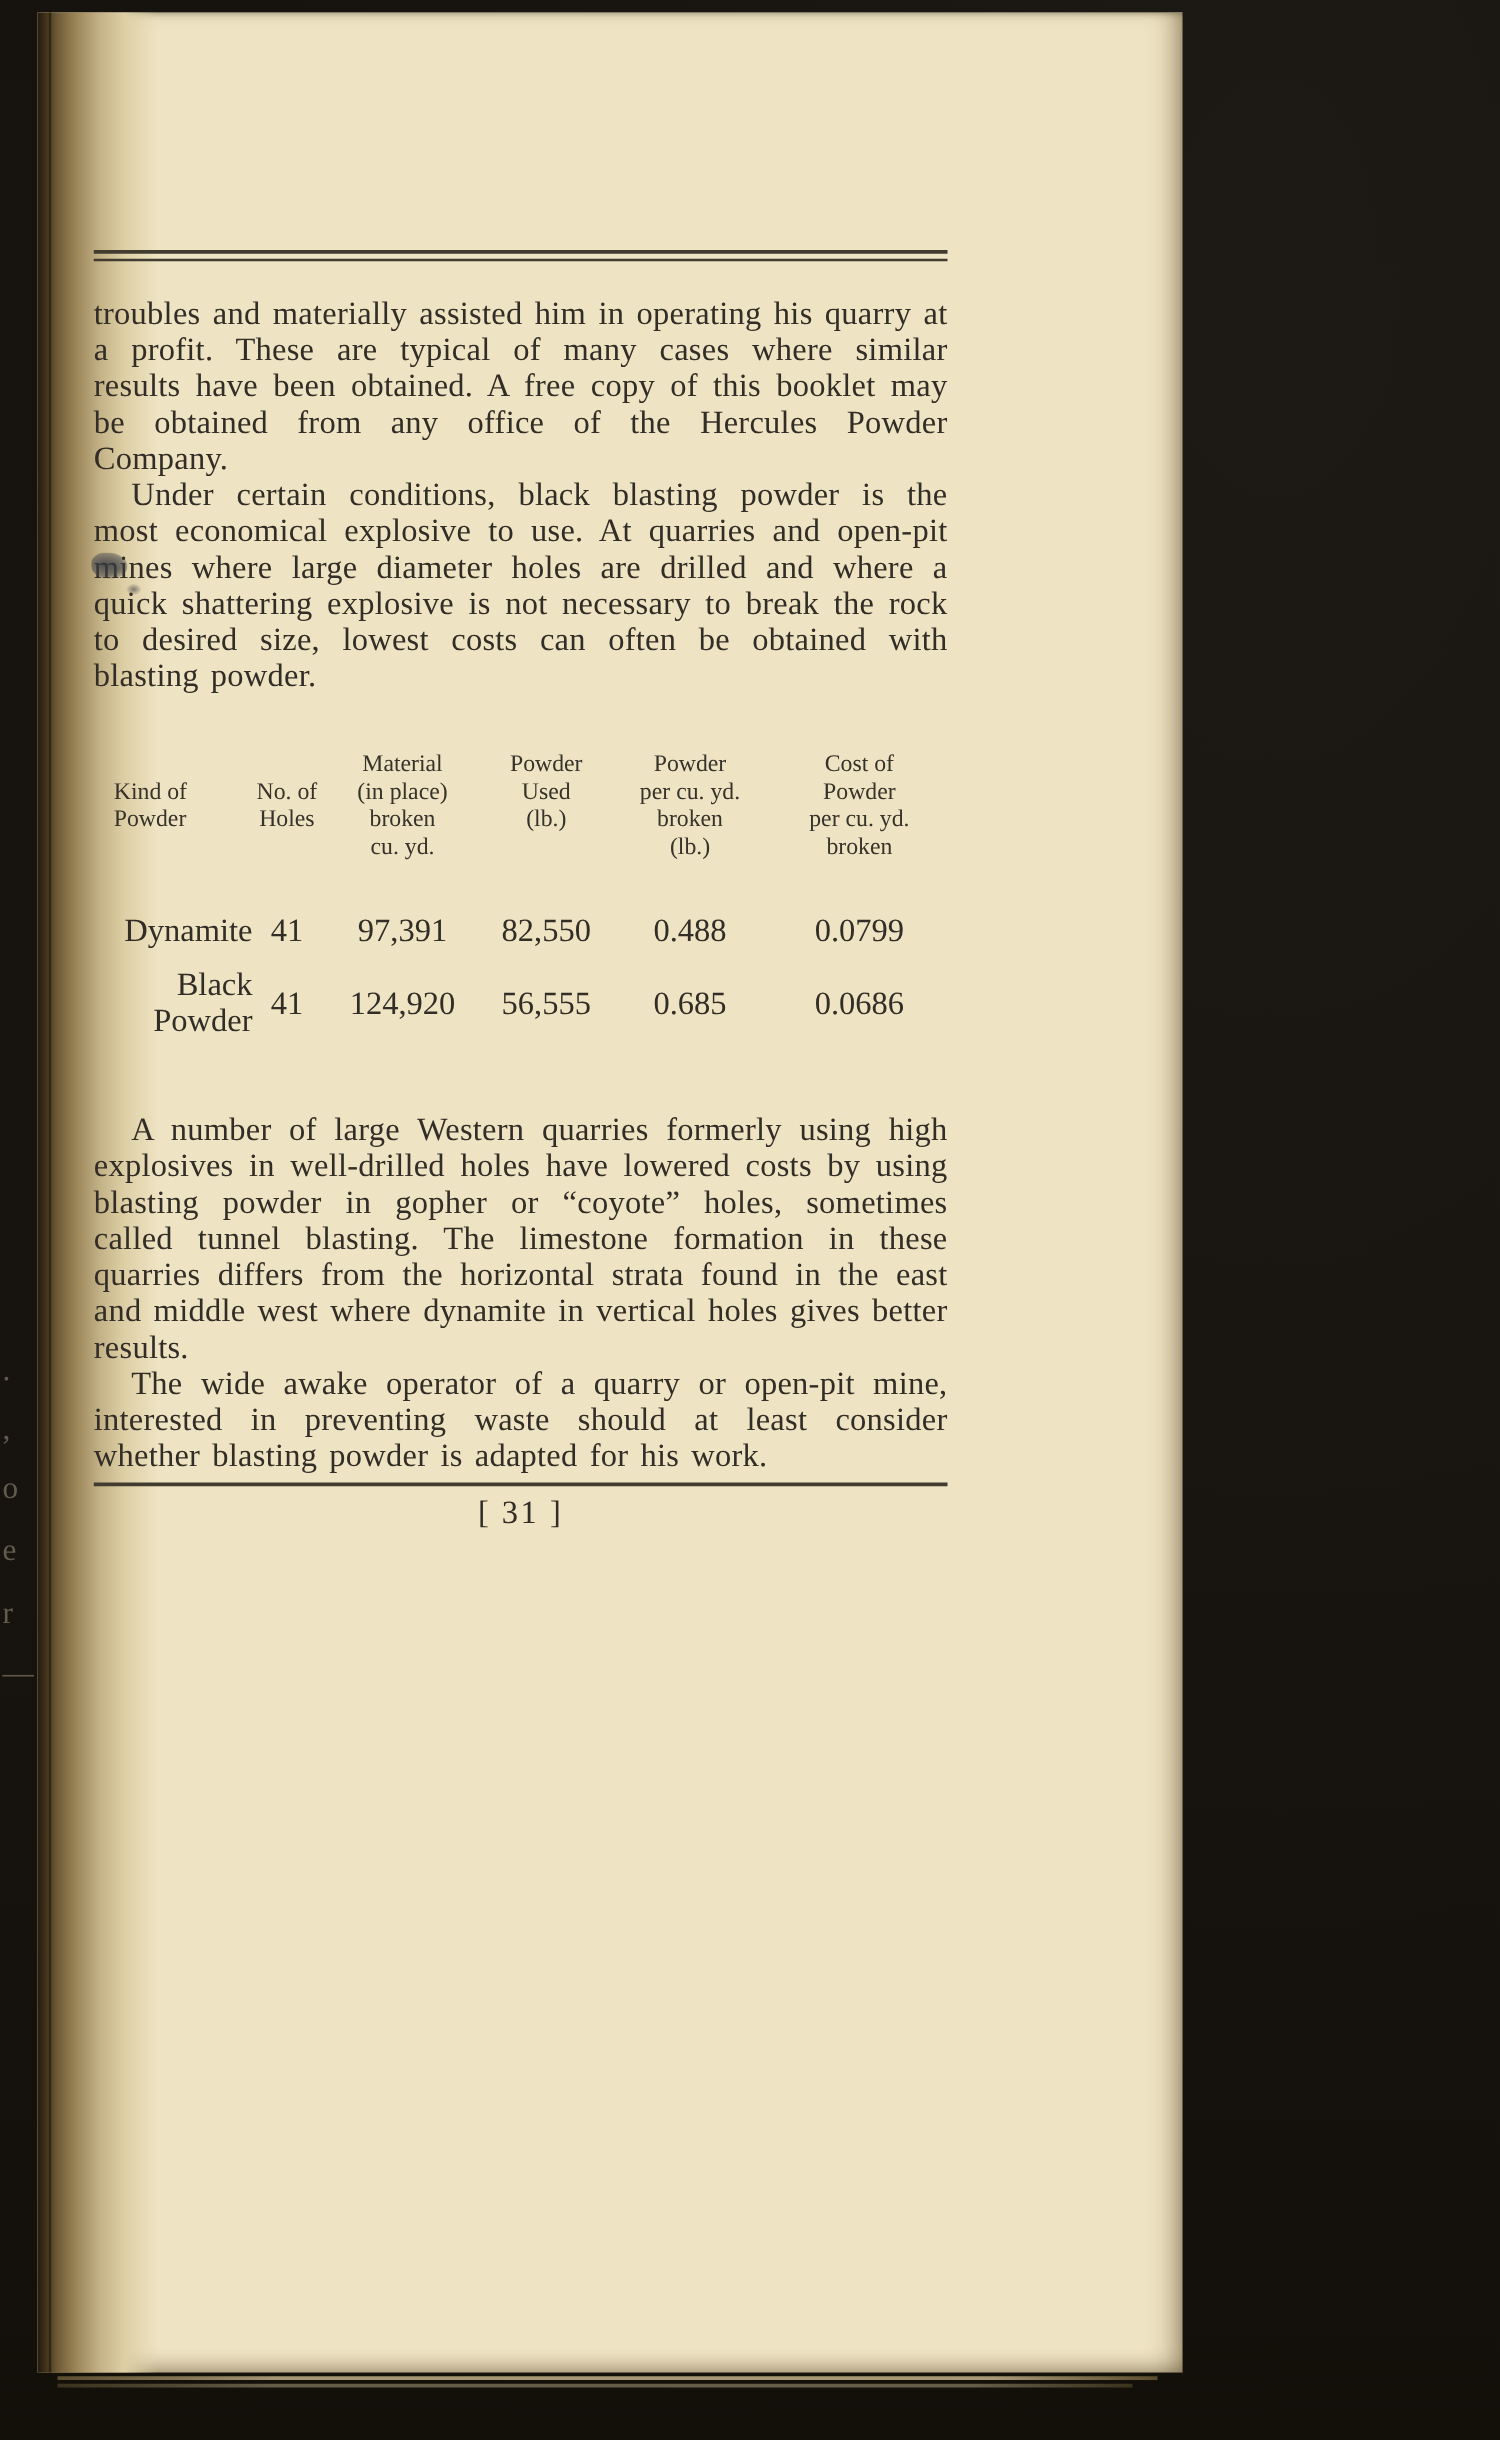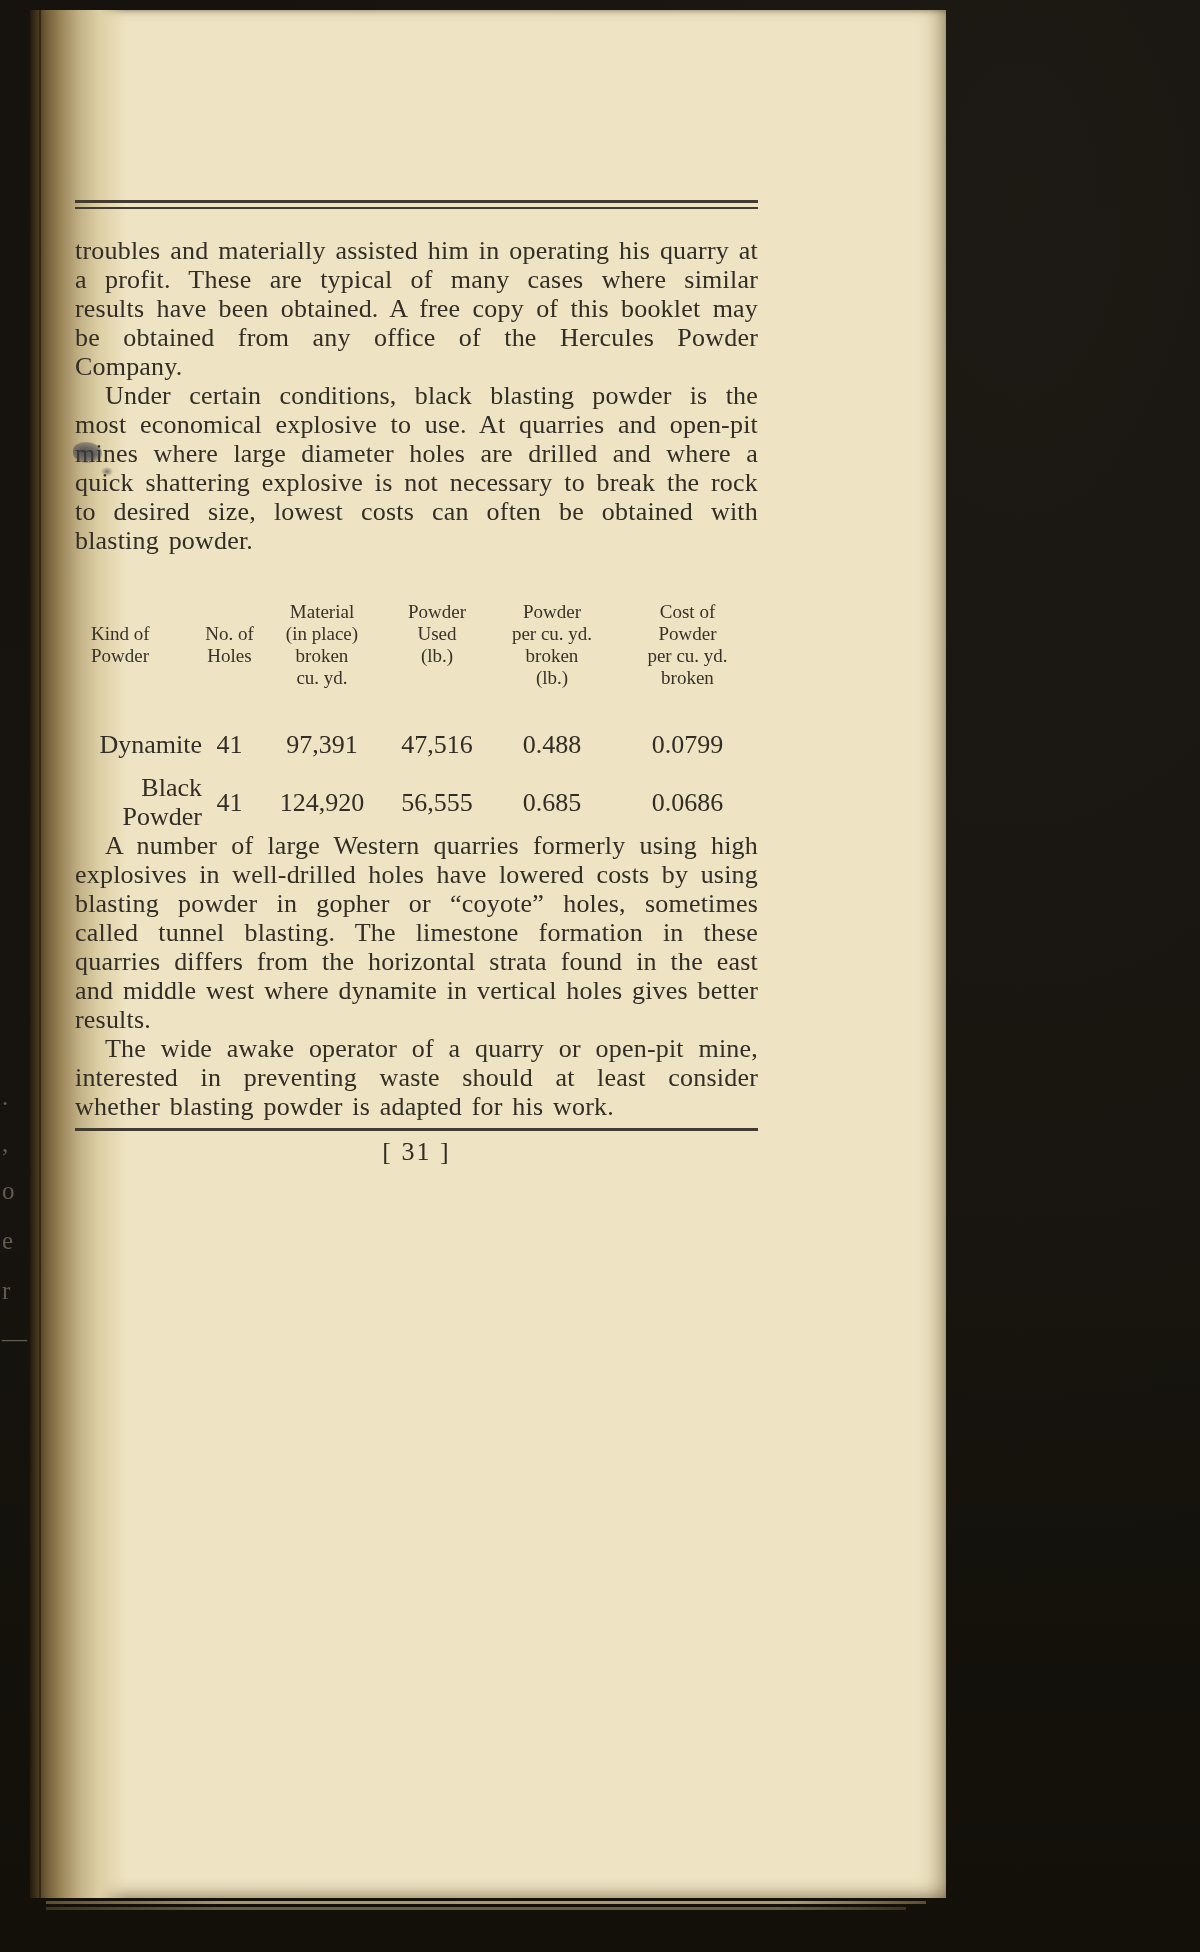--- a/index.html
+++ b/index.html
@@ -138,21 +138,21 @@
   .thead-row .h0 { padding-top: 22px; text-align: left; padding-left: 16px; }
   .thead-row .h1 { padding-top: 22px; }
   .data-row {
     font-size: 26px;
     line-height: 29px;
   }
   .data-row .c0 { text-align: right; padding-left: 2px; }
   .row-1 { margin-top: 41px; }
   .row-2 { margin-top: 14px; align-items: center; }
 
-  .after-table { }
+  .after-table { margin-top: 58px; }
 
   .rule-single {
     margin-top: 7px;
     height: 3px;
     background: #413b30;
   }
 
   .page-number {
     margin-top: 6px;
     text-align: center;
@@ -209,21 +209,21 @@
           <div class="tcell h5">Cost of
 Powder
 per cu. yd.
 broken</div>
         </div>
 
         <div class="trow data-row row-1">
           <div class="tcell c0">Dynamite</div>
           <div class="tcell">41</div>
           <div class="tcell">97,391</div>
-          <div class="tcell">47,516</div>
+          <div class="tcell">82,550</div>
           <div class="tcell">0.488</div>
           <div class="tcell">0.0799</div>
         </div>
 
         <div class="trow data-row row-2">
           <div class="tcell c0">Black
 Powder</div>
           <div class="tcell">41</div>
           <div class="tcell">124,920</div>
           <div class="tcell">56,555</div>

